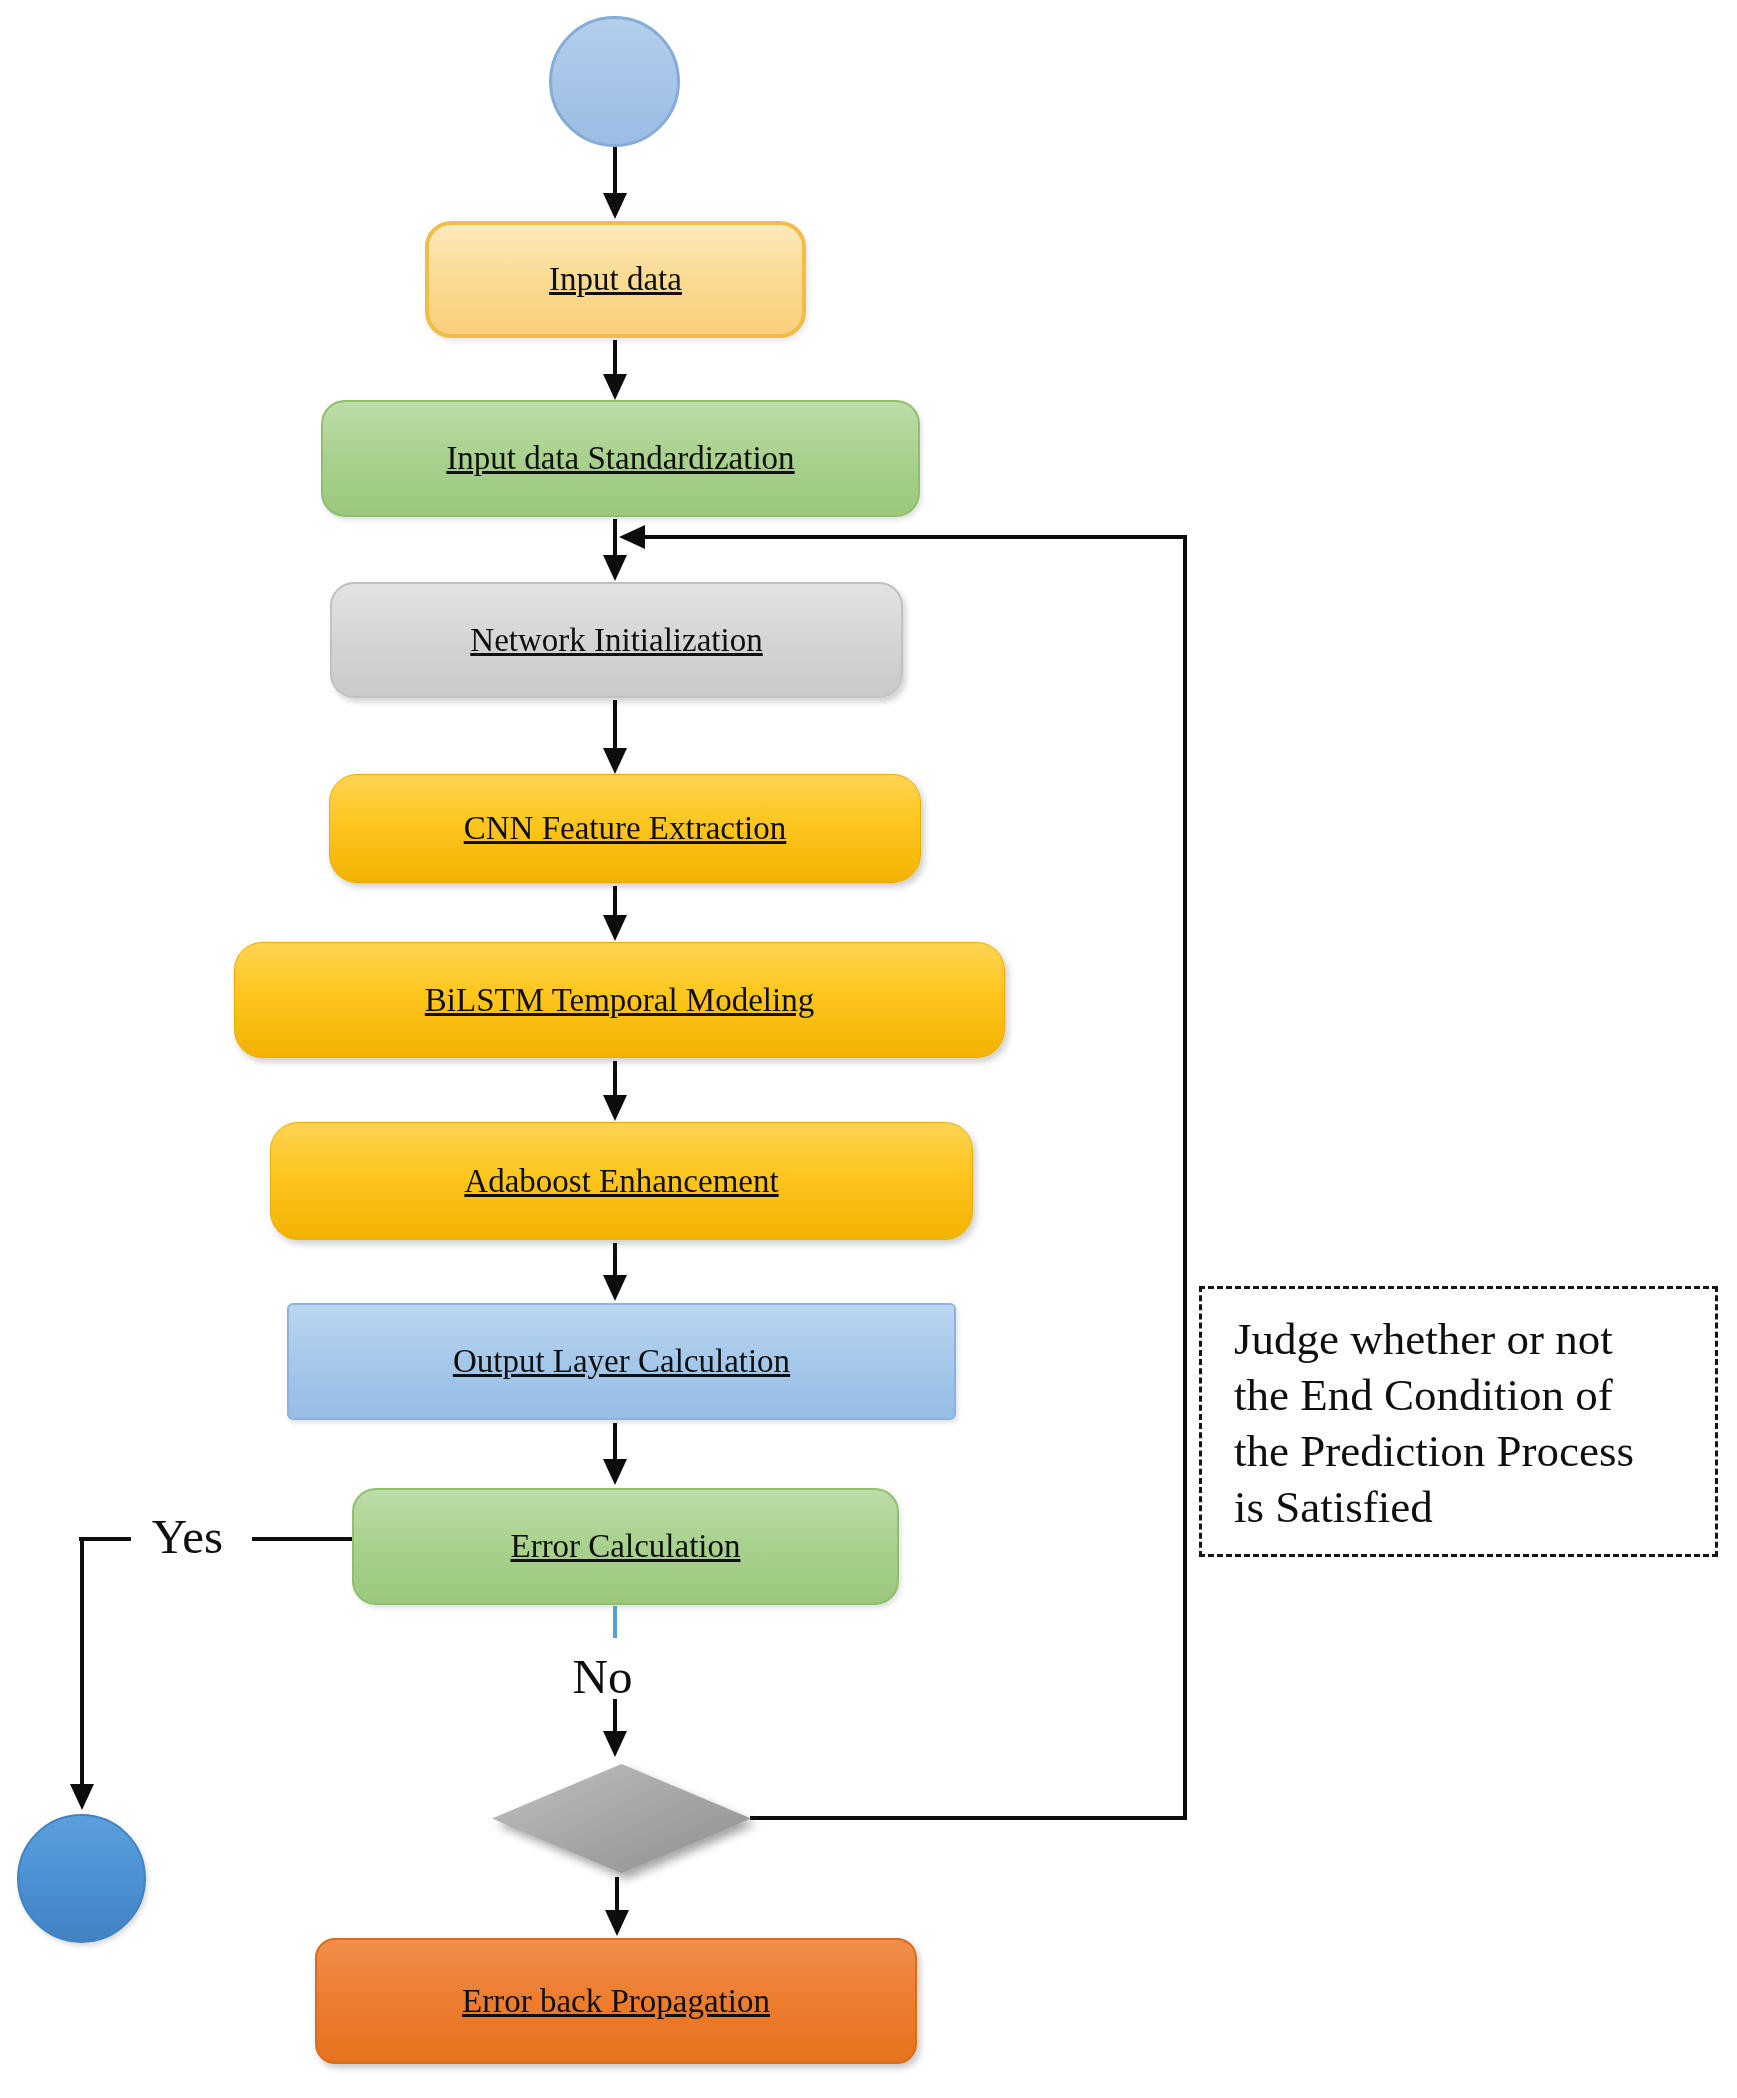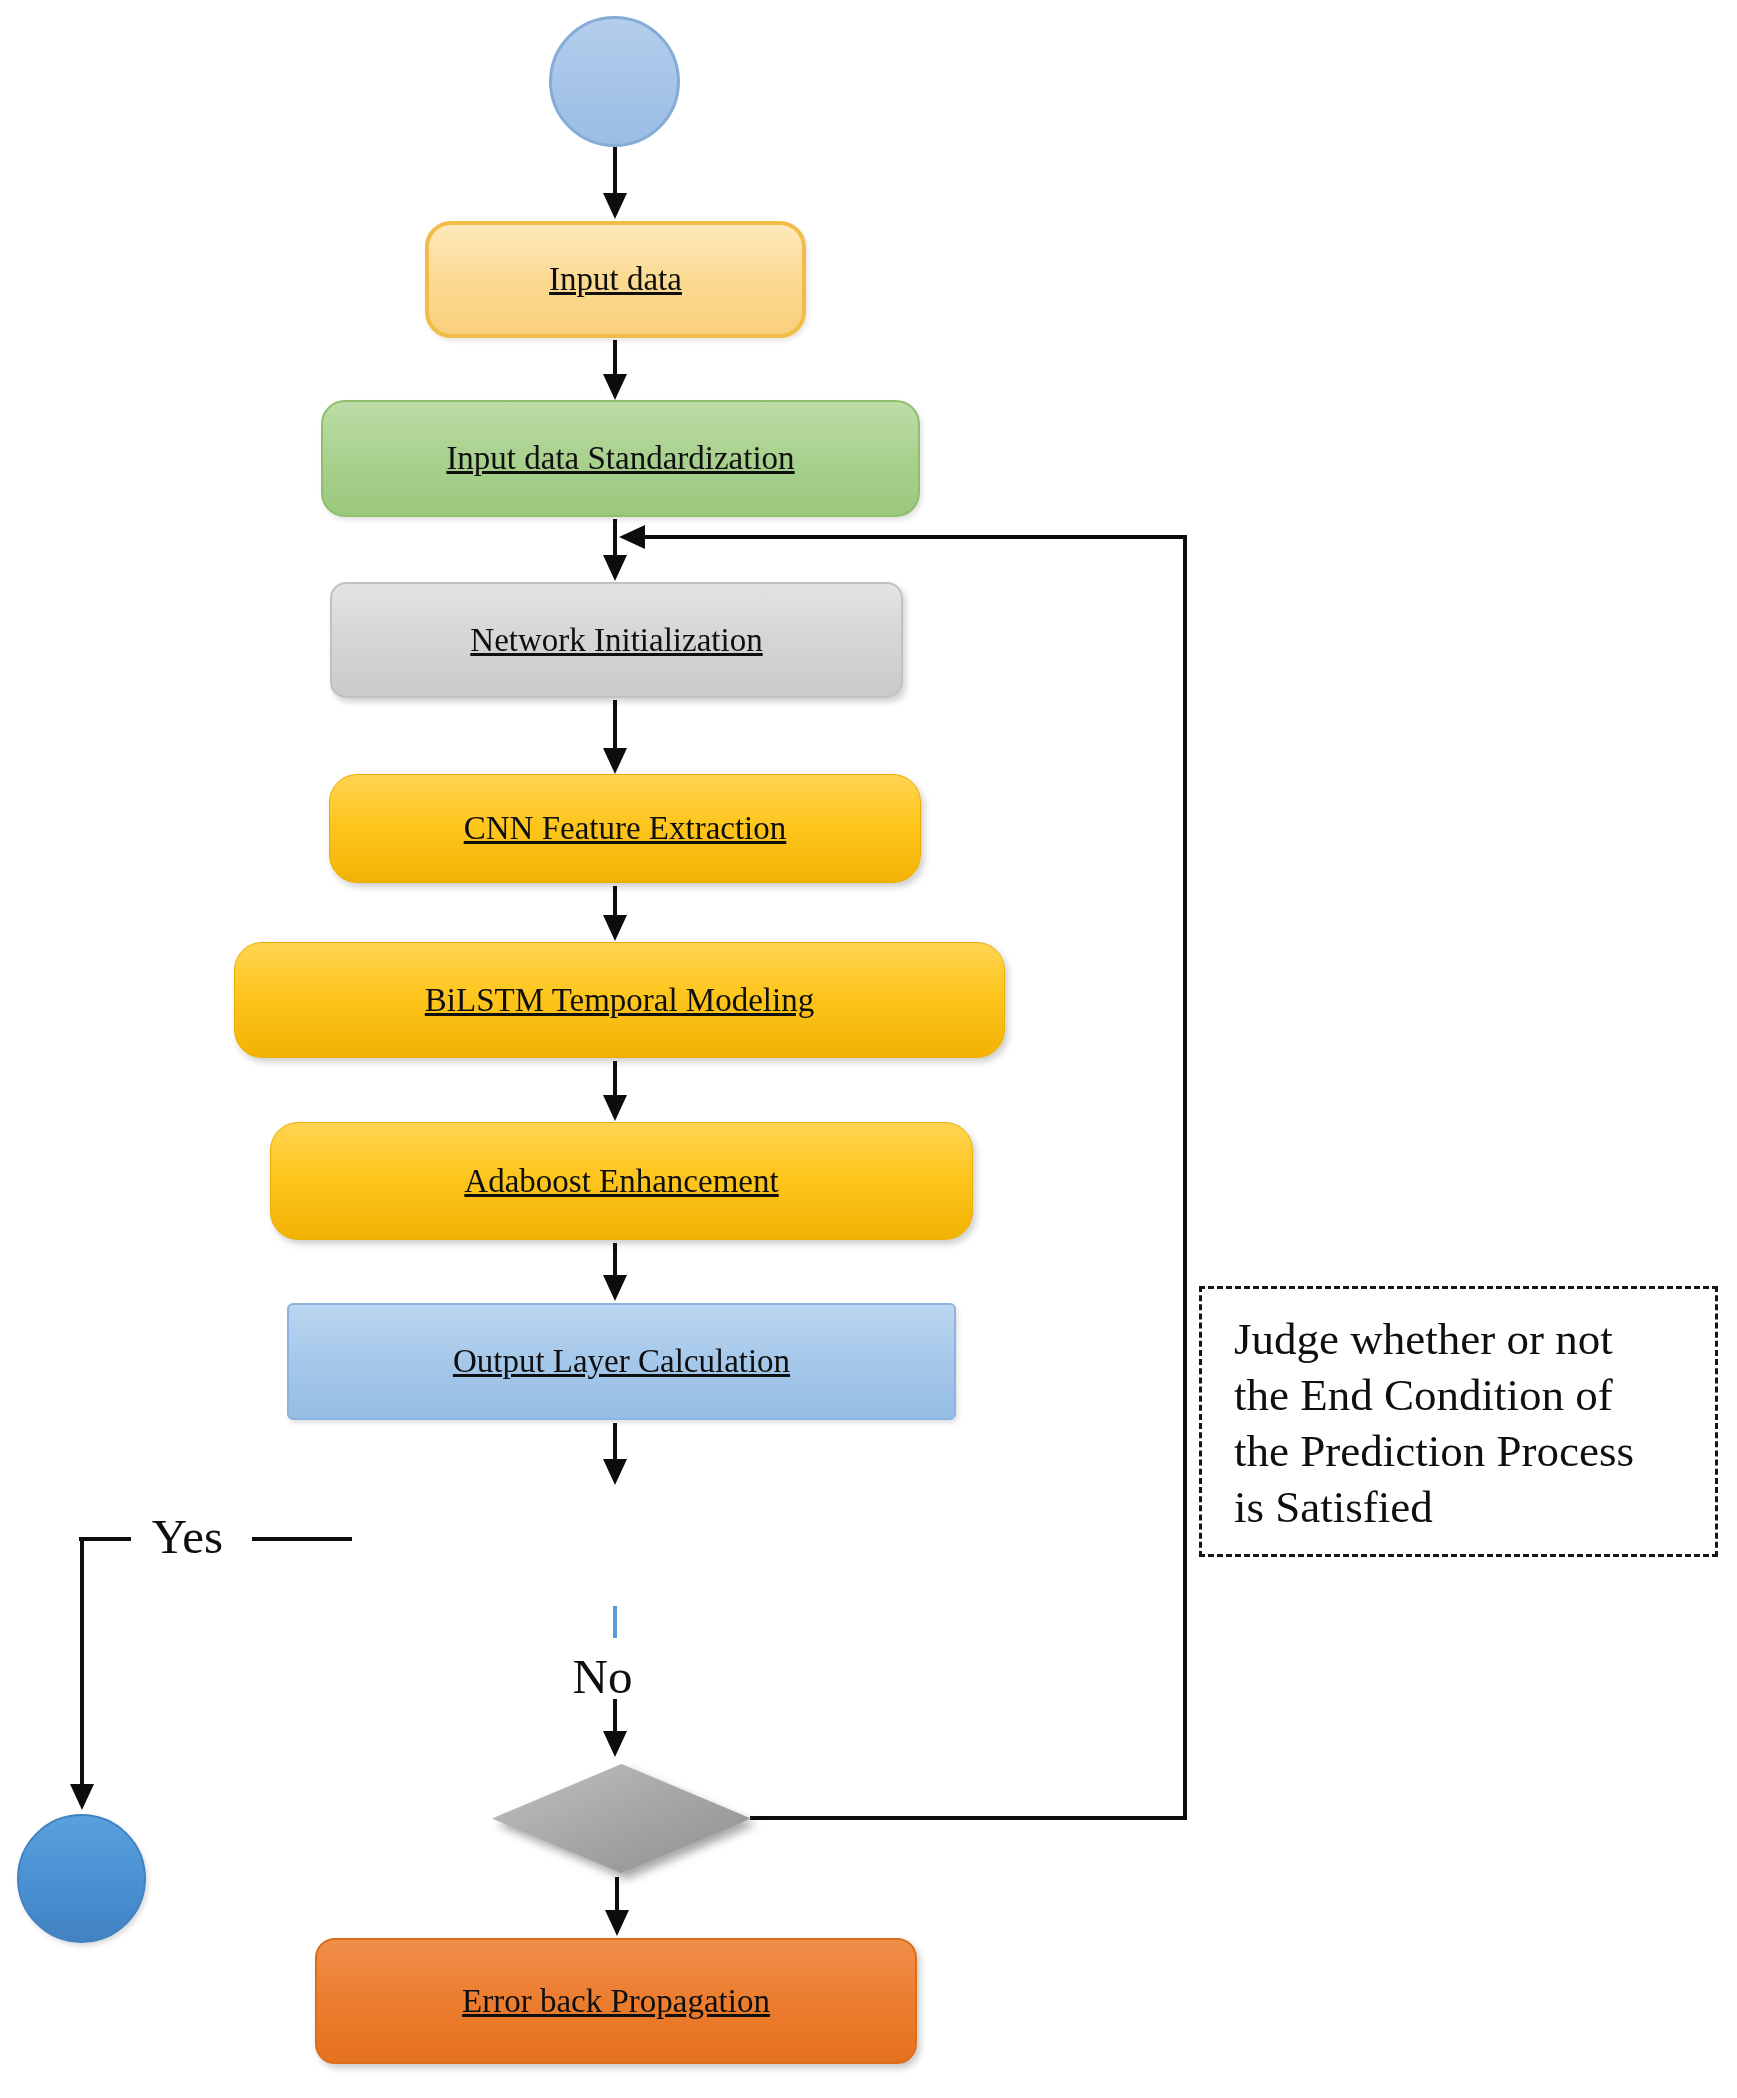--- a/index.html
+++ b/index.html
@@ -136,21 +136,21 @@
   </div>
 
   <div class="v" style="left:613px;top:519px;height:38px;"></div>
   <div class="ah-down" style="left:603px;top:555px;"></div>
 
   <div class="h" style="left:750px;top:1816px;width:437px;"></div>
   <div class="v" style="left:1183px;top:535px;height:1285px;"></div>
   <div class="h" style="left:643px;top:535px;width:544px;"></div>
   <div class="ah-left" style="left:619px;top:525px;"></div>
 
-  <div class="box gray" style="left:330px;top:582px;width:573px;height:116px;border-radius:16px;">
+  <div class="box gray" style="left:330px;top:582px;width:573px;height:116px;">
     <span>Network Initialization</span>
   </div>
 
   <div class="v" style="left:613px;top:700px;height:50px;"></div>
   <div class="ah-down" style="left:603px;top:748px;"></div>
 
   <div class="box gold" style="left:329px;top:774px;width:592px;height:109px;">
     <span>CNN Feature Extraction</span>
   </div>
 
@@ -171,20 +171,23 @@
   <div class="v" style="left:613px;top:1243px;height:34px;"></div>
   <div class="ah-down" style="left:603px;top:1275px;"></div>
 
   <div class="box blue" style="left:287px;top:1303px;width:669px;height:117px;">
     <span>Output Layer Calculation</span>
   </div>
 
   <div class="v" style="left:613px;top:1423px;height:38px;"></div>
   <div class="ah-down" style="left:603px;top:1459px;"></div>
 
+  <div class="box green" style="left:352px;top:1488px;width:547px;height:117px;">
+    <span>Error Calculation</span>
+  </div>
 
   <div class="h" style="left:79px;top:1537px;width:52px;"></div>
   <div class="edge-label" style="left:133px;top:1508px;width:109px;">Yes</div>
   <div class="h" style="left:252px;top:1537px;width:100px;"></div>
   <div class="v" style="left:80px;top:1537px;height:249px;"></div>
   <div class="ah-down" style="left:70px;top:1784px;"></div>
 
   <div class="circle end-circle" style="left:17px;top:1814px;width:129px;height:129px;"></div>
 
   <div class="v blue-line" style="left:613px;top:1606px;height:32px;"></div>

